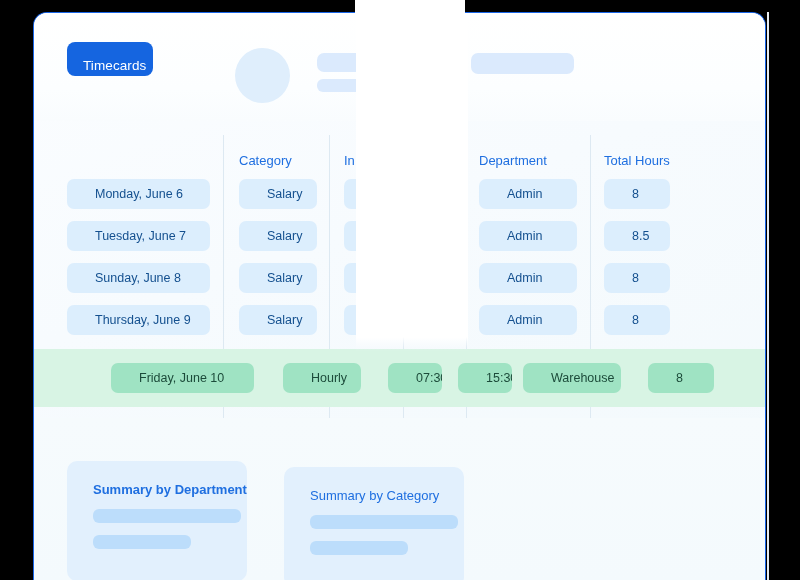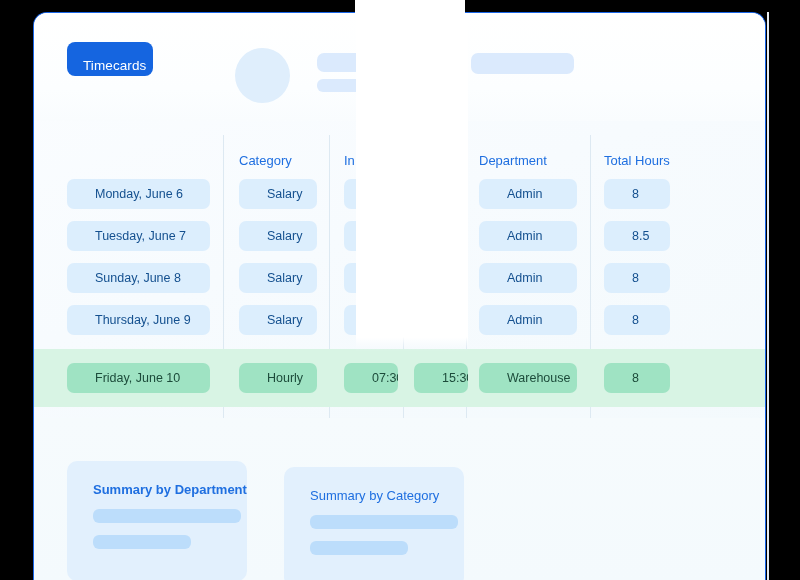--- a/index.html
+++ b/index.html
@@ -137,20 +137,21 @@
     display: flex;
     align-items: center;
     padding-left: 28px;
     box-sizing: border-box;
     white-space: nowrap;
     overflow: hidden;
   }
   .trow.highlight .cell {
     background: #9fe3c3;
     color: #1c4b3a;
+    margin-left: 44px;
   }
   .cell.out-cell { background: #e4f1fd; color: #b7d6f1; }
 
   
   .c-date  { left: 33px;  width: 143px; }
   .c-cat   { left: 205px; width: 78px;  }
   .c-in    { left: 310px; width: 54px;  }
   .c-out   { left: 380px; width: 54px;  }
   .c-dept  { left: 445px; width: 98px;  }
   .c-hours { left: 570px; width: 66px;  }

